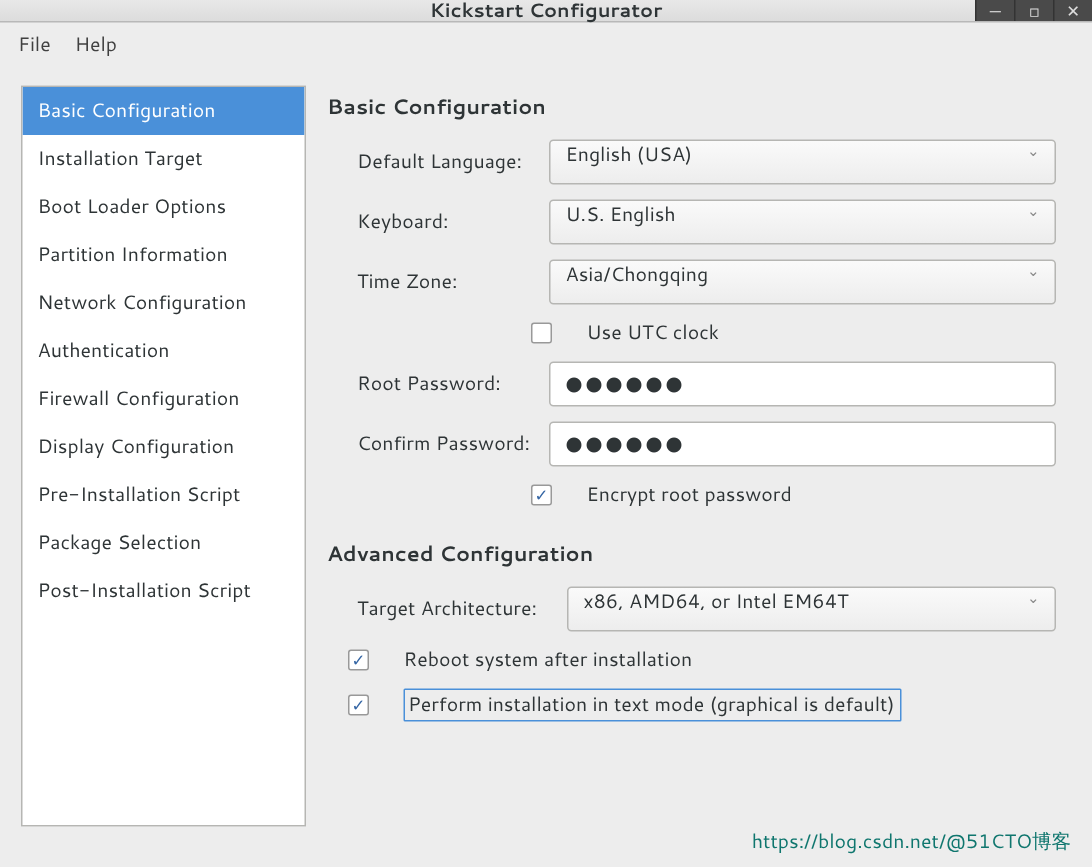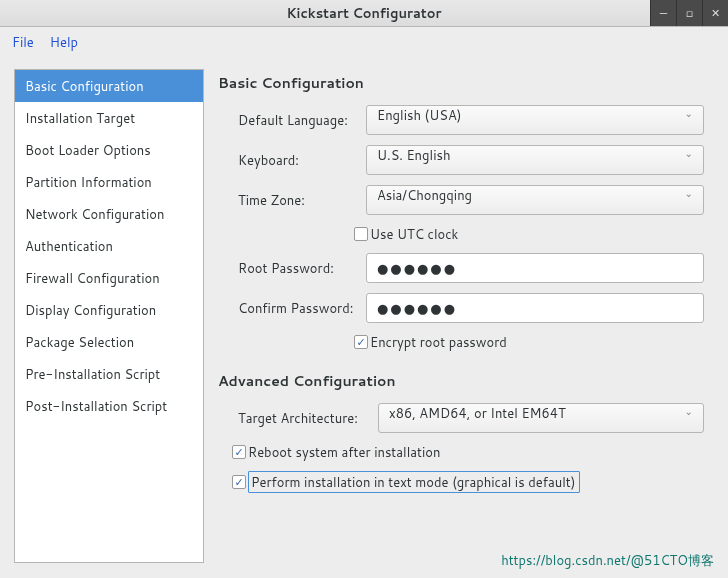--- a/index.html
+++ b/index.html
@@ -7,21 +7,21 @@
       font-family: "Cantarell", "DejaVu Sans", sans-serif;
       font-size: 13px;
       color: #2e3436;
       background: #ededed;
       width: 728px;
       height: 578px;
       overflow: hidden;
     }
     .titlebar {
       background: linear-gradient(to bottom, #e8e8e8, #dcdcdc);
-      height: 27px;
+      height: 15px;
       display: flex;
       align-items: center;
       justify-content: center;
       position: relative;
       border-bottom: 1px solid #b8b8b8;
     }
     .titlebar-title {
       font-weight: bold;
       font-size: 13px;
       color: #2e3436;
@@ -43,21 +43,21 @@
       justify-content: center;
       color: #ddd;
       font-size: 11px;
     }
     .menubar {
       background: #ededed;
       padding: 6px 12px;
       display: flex;
       gap: 16px;
     }
-    .menu-item { color: #1d4ed8; }
+    .menu-item { color: #404040; }
     .container {
       display: flex;
       gap: 14px;
       padding: 12px 14px 14px 14px;
       height: calc(100% - 28px - 30px);
     }
     .sidebar {
       width: 190px;
       background: #fff;
       border: 1px solid #b6b6b3;
@@ -117,21 +117,21 @@
       border-radius: 3px;
       padding: 0 10px;
       display: flex;
       align-items: center;
       letter-spacing: 2px;
       color: #2e3436;
     }
     .checkbox-row {
       display: flex;
       align-items: center;
-      gap: 2px;
+      gap: 23px;
       margin-bottom: 10px;
     }
     .checkbox-row.indent-form { margin-left: 136px; }
     .checkbox-row.indent-section { margin-left: 14px; }
     .checkbox {
       width: 14px;
       height: 14px;
       border: 1px solid #999;
       border-radius: 2px;
       background: #fff;
@@ -181,22 +181,22 @@
 <div class="container">
   <div class="sidebar">
     <div class="sidebar-item selected">Basic Configuration</div>
     <div class="sidebar-item">Installation Target</div>
     <div class="sidebar-item">Boot Loader Options</div>
     <div class="sidebar-item">Partition Information</div>
     <div class="sidebar-item">Network Configuration</div>
     <div class="sidebar-item">Authentication</div>
     <div class="sidebar-item">Firewall Configuration</div>
     <div class="sidebar-item">Display Configuration</div>
+    <div class="sidebar-item">Pre-Installation Script</div>
     <div class="sidebar-item">Package Selection</div>
-    <div class="sidebar-item">Pre-Installation Script</div>
     <div class="sidebar-item">Post-Installation Script</div>
   </div>
 
   <div class="content">
     <div class="section-title">Basic Configuration</div>
 
     <div class="form-row">
       <span class="form-label">Default Language:</span>
       <div class="control-col">
         <div class="dropdown">

